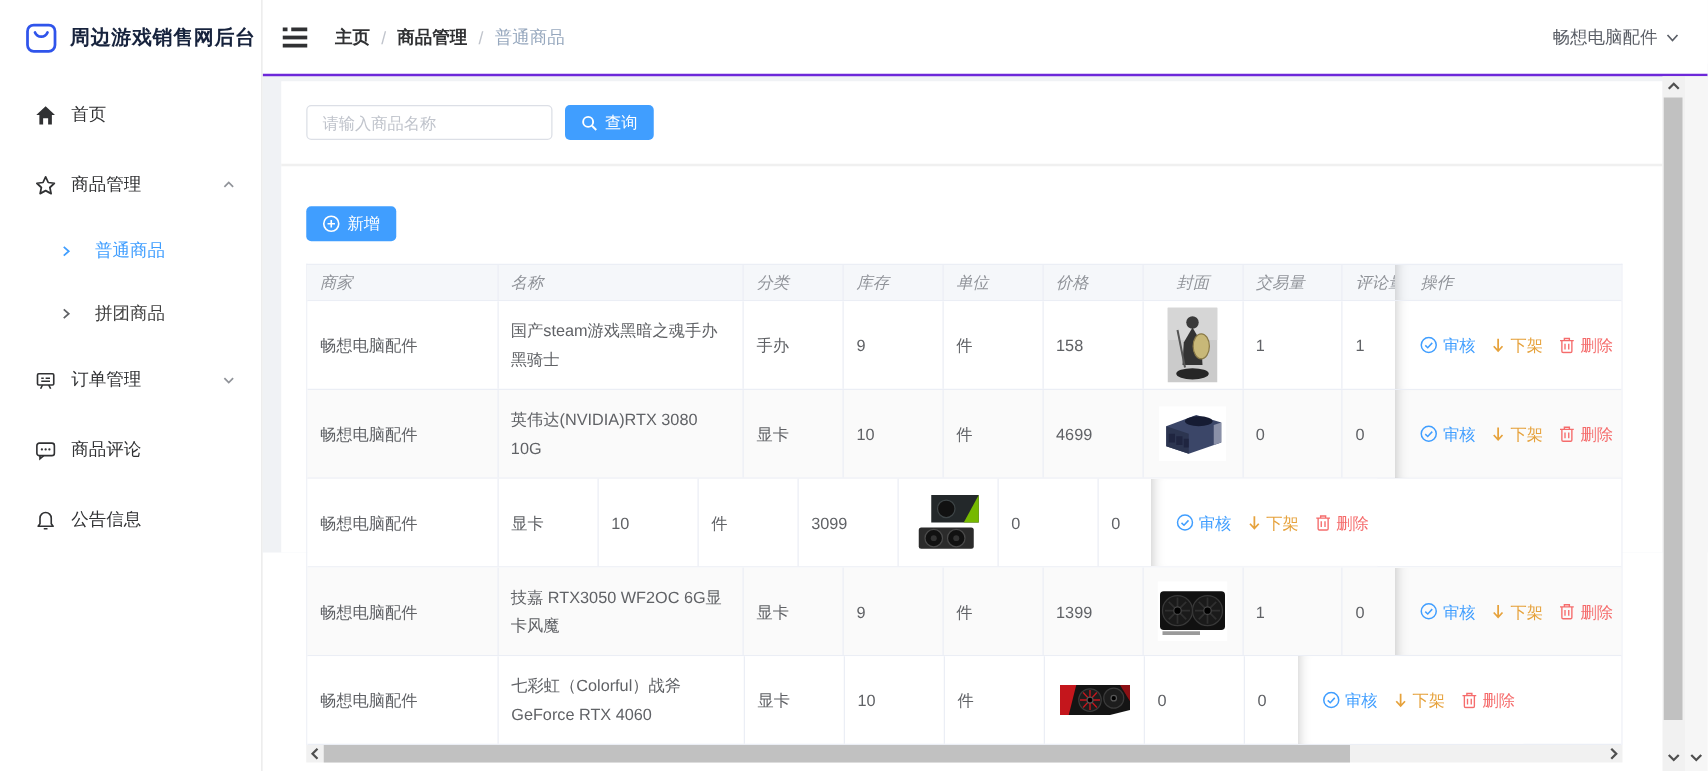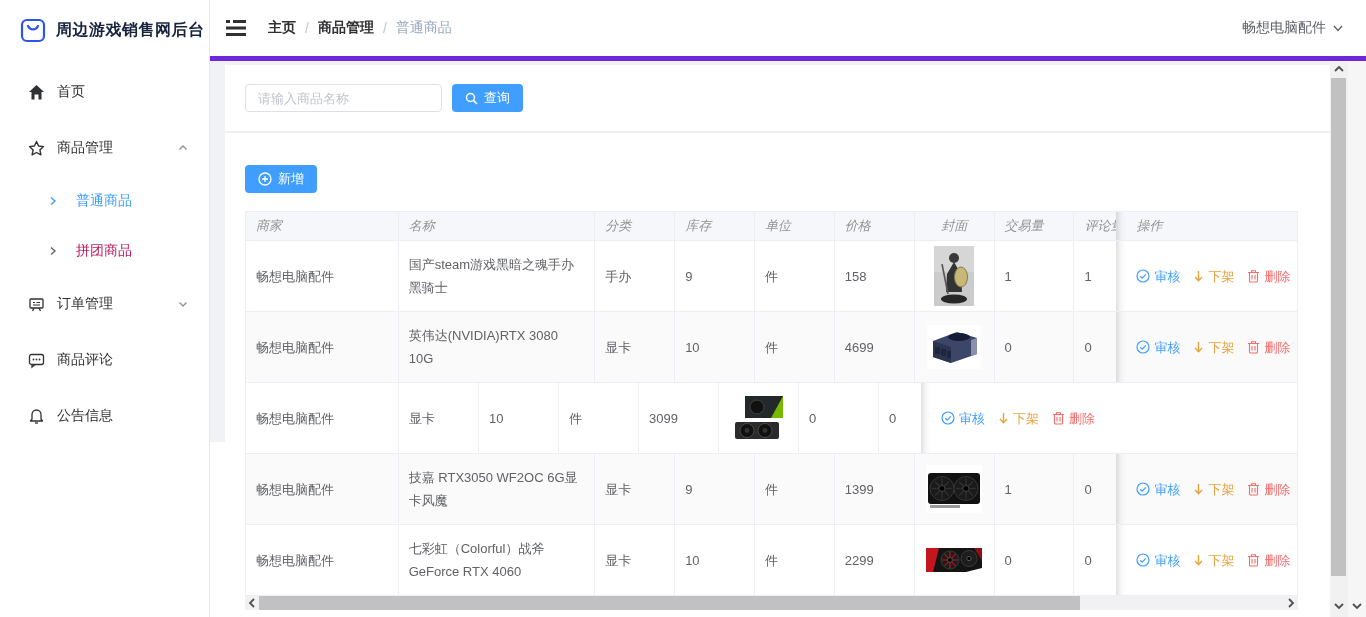--- a/index.html
+++ b/index.html
@@ -11,27 +11,27 @@
     background:#fff; border-right:1px solid #e8e8e8; z-index:5; }
   .logo { height:60px; display:flex; align-items:center; padding-left:20px; }
   .logo-title { font-size:16px; font-weight:bold; color:#17233d; margin-left:10px; letter-spacing:.5px; }
   .menu { padding-top:4px; }
   .menu-item { height:56px; display:flex; align-items:center; padding:0 20px 0 28px;
     font-size:14px; color:#303133; cursor:pointer; }
   .menu-item .mi-icon { width:17px; height:17px; margin-right:12px; flex:0 0 auto; }
   .menu-item .mi-label { flex:1; }
   .menu-item .mi-arrow { width:12px; height:12px; }
   .submenu-item { height:50px; display:flex; align-items:center; padding-left:48px;
-    font-size:14px; color:#be185d; cursor:pointer; }
+    font-size:14px; color:#404040; cursor:pointer; }
   .submenu-item .sub-chev { width:10px; height:10px; margin-right:18px; }
   .submenu-item.active { color:#409eff; }
 
   
   .topbar { position:absolute; left:210px; top:0; width:1156px; height:61px;
-    background:#fff; border-bottom:5px solid #6d28d9; display:flex; align-items:center;
+    background:#fff; border-bottom:2px solid #6d28d9; display:flex; align-items:center;
     padding:0 22px 0 16px; z-index:4; }
   .hamburger { width:20px; height:18px; cursor:pointer; margin-right:22px; }
   .breadcrumb { display:flex; align-items:center; font-size:14px; gap:9px; }
   .bc-strong { color:#303133; font-weight:bold; cursor:pointer; }
   .bc-sep { color:#c0c4cc; }
   .bc-current { color:#97a8be; }
   .topbar-spacer { flex:1; }
   .user-dd { display:flex; align-items:center; gap:6px; font-size:14px; color:#5a5e66; cursor:pointer; }
 
   
@@ -458,21 +458,20 @@
             </a>
         </div>
       </div>
 
       <div class="trow">
         <div class="cell c-merchant">畅想电脑配件</div>
         <div class="cell c-name">七彩虹（Colorful）战斧 GeForce RTX 4060</div>
         <div class="cell c-cat">显卡</div>
         <div class="cell c-stock">10</div>
         <div class="cell c-unit">件</div>
-        <div class="cell c-price">2299</div>
         <div class="cell c-cover">
           <span>
             <svg width="60" height="34" viewBox="0 0 60 34">
               <rect width="60" height="34" fill="#fff"></rect>
               <polygon points="2,5 58,5 58,25 42,29 2,29" fill="#141414"></polygon>
               <polygon points="2,5 15,5 9,29 2,29" fill="#c4161c"></polygon>
               <polygon points="50,5 58,5 58,18" fill="#8c1014"></polygon>
               <circle cx="26" cy="17" r="9" fill="#1d1d1d" stroke="#3a3a3a"></circle>
               <circle cx="45" cy="15.5" r="8" fill="#1d1d1d" stroke="#3a3a3a"></circle>
               <path d="M26 9 V25 M18 17 H34 M20.5 11 L31.5 23 M20.5 23 L31.5 11" stroke="#c4161c" stroke-width="1.1"></path>

